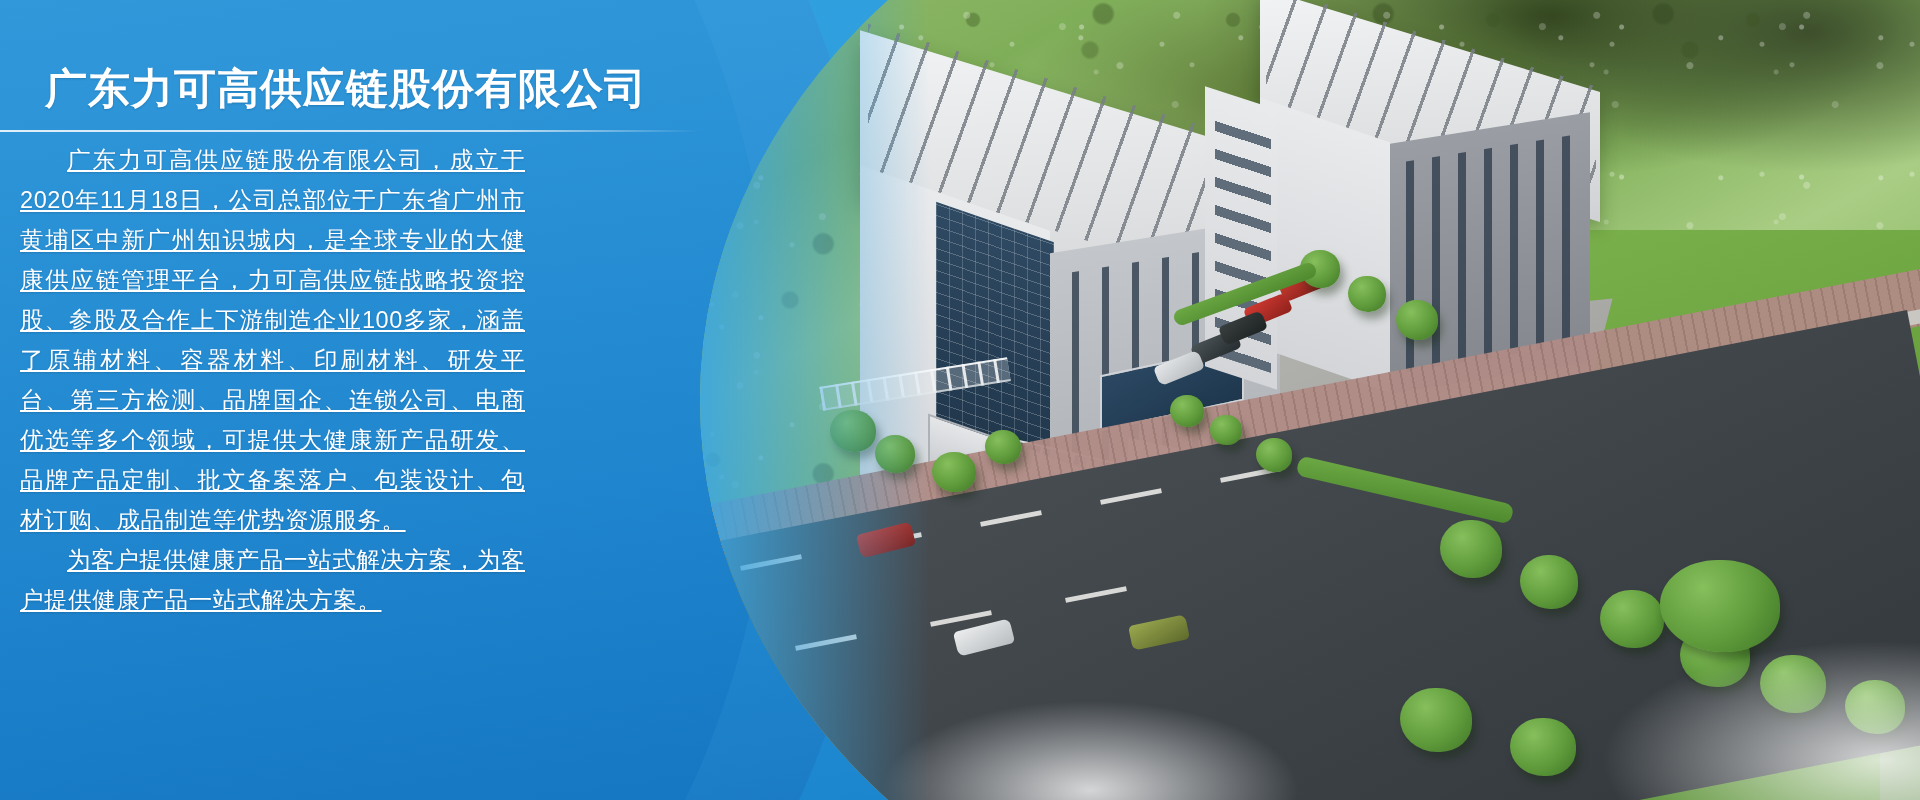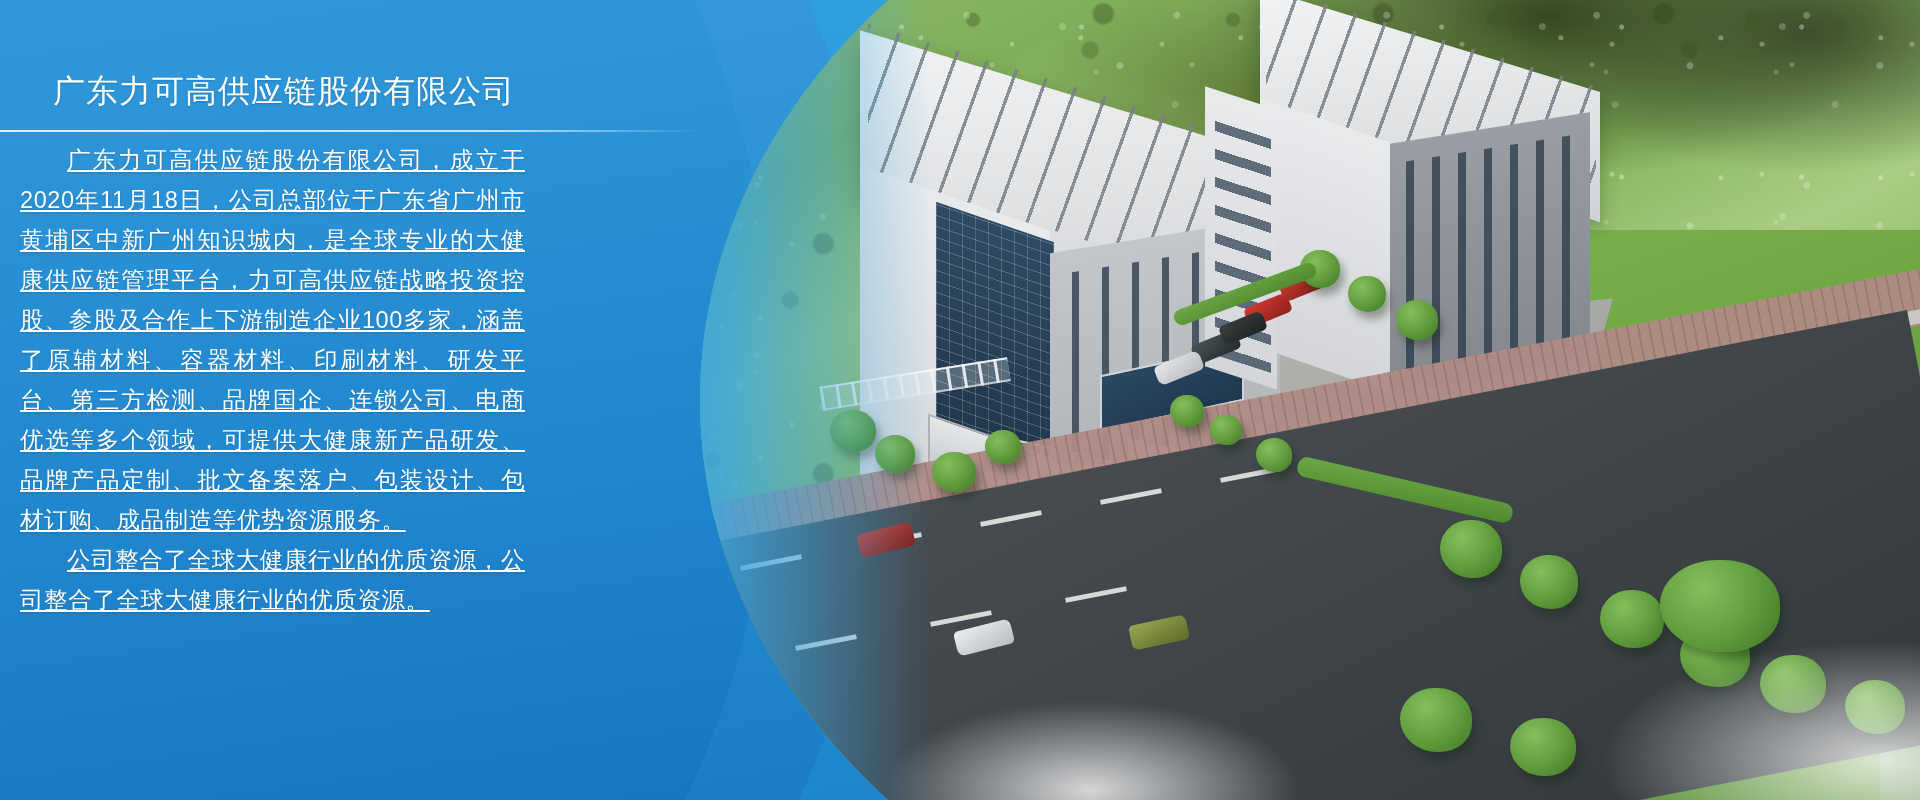--- a/index.html
+++ b/index.html
@@ -196,24 +196,24 @@
   
   .content {
     position: absolute;
     left: 0; top: 0;
     width: 640px;
     padding: 0;
   }
   .title {
     position: absolute;
     left: 37px; top: 56px;
-    margin: 16px;
+    margin: 8px;
     color: #ffffff;
-    font-size: 32px;
-    font-weight: normal;
+    font-size: 42px;
+    font-weight: bold;
     letter-spacing: 1px;
     line-height: 1.2;
     white-space: nowrap;
     text-shadow: 0 1px 2px rgba(0,40,80,.22);
   }
   .divider {
     position: absolute;
     left: 0; top: 130px;
     width: 700px; height: 2px;
     background: linear-gradient(90deg, rgba(255,255,255,.85) 0%, rgba(255,255,255,.72) 72%, rgba(255,255,255,0) 100%);
@@ -348,17 +348,17 @@
     </div>
   </div>
 
   <div class="content">
     <h1 class="title">广东力可高供应链股份有限公司</h1>
 
     <div class="divider"></div>
 
     <div class="body-text">
       <p>广东力可高供应链股份有限公司，成立于2020年11月18日，公司总部位于广东省广州市黄埔区中新广州知识城内，是全球专业的大健康供应链管理平台，力可高供应链战略投资控股、参股及合作上下游制造企业100多家，涵盖了原辅材料、容器材料、印刷材料、研发平台、第三方检测、品牌国企、连锁公司、电商优选等多个领域，可提供大健康新产品研发、品牌产品定制、批文备案落户、包装设计、包材订购、成品制造等优势资源服务。</p>
-      <p>公司整合了全球大健康行业的优质资源，公司整合了全球大健康行业的优质资源。</p>
+      <p>为客户提供健康产品一站式解决方案，为客户提供健康产品一站式解决方案。</p>
     </div>
   </div>
 
 </div>
 
 </body></html>

